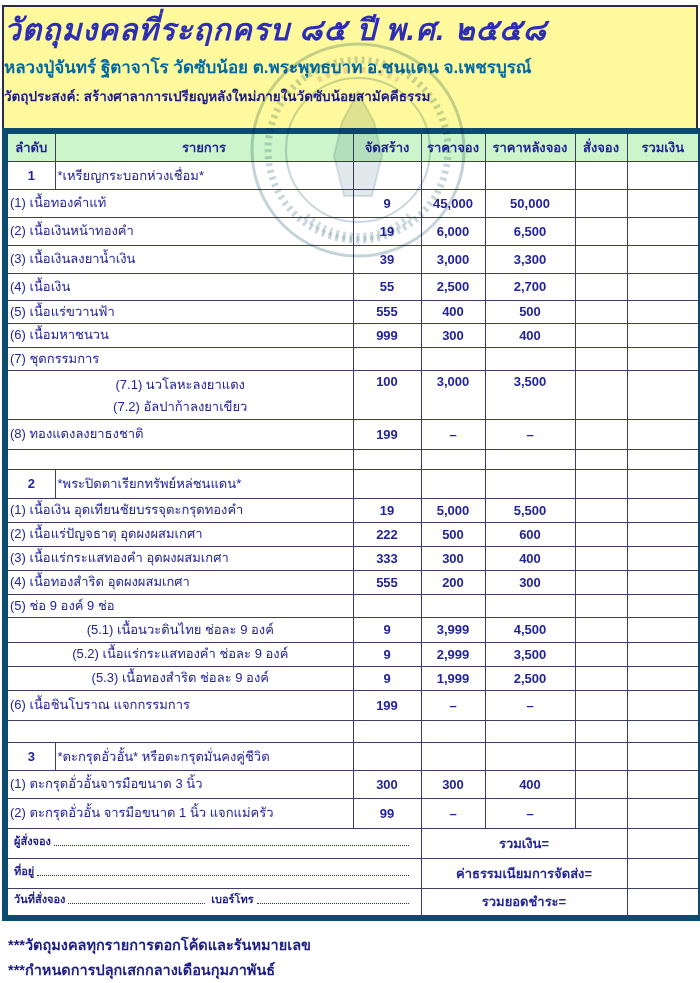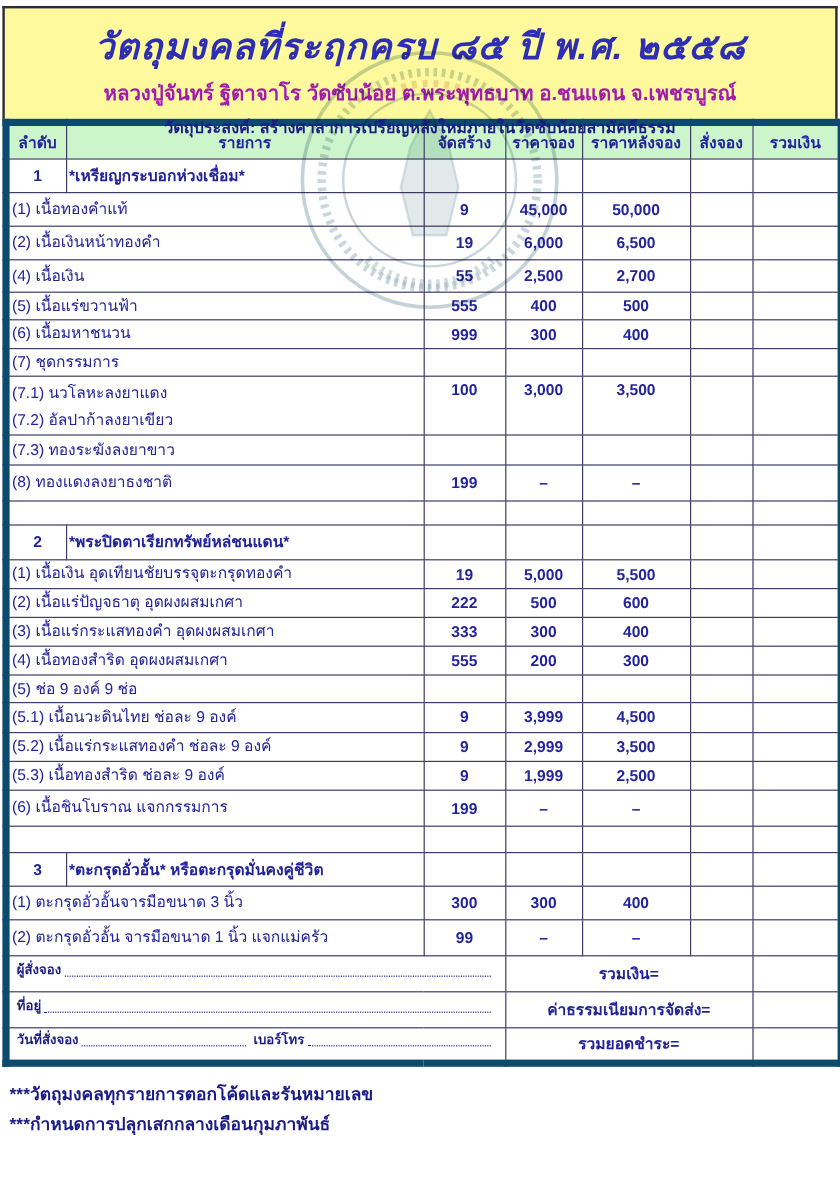--- a/index.html
+++ b/index.html
@@ -6,47 +6,47 @@
   body{
     width:700px;height:983px;background:#ffffff;overflow:hidden;position:relative;
     font-family:"Liberation Sans","DejaVu Sans",sans-serif;
     -webkit-font-smoothing:antialiased;
   }
   .sheet{position:absolute;left:2px;top:5px;width:696px;}
 
   
   .banner{
     background:#fdf99c;border:2px solid #2b2b45;border-bottom:none;
-    height:94px;box-sizing:border-box;text-align:center;padding-top:16px;
+    height:123px;box-sizing:border-box;text-align:left;padding-top:6px;
   }
   .title{
     font-size:30px;font-weight:bold;font-style:italic;color:#2e2eb4;
     letter-spacing:1px;line-height:34px;
   }
-  .subtitle{font-size:17px;font-weight:bold;color:#a21caf;margin-top:6px;}
+  .subtitle{font-size:17px;font-weight:bold;color:#0369a1;margin-top:6px;}
   .purpose{font-size:13.5px;font-weight:bold;color:#1c1c86;margin-top:5px;}
 
   
   table.main{
     width:696px;border-collapse:collapse;table-layout:fixed;
     border:6px solid #0c4a6e;
   }
   table.main td,table.main th{
     border:1px solid #3d3d66;box-sizing:border-box;overflow:hidden;
     color:#23239b;font-size:13px;padding:0 2px;
   }
   thead th{
     background:#ccf5cc;color:#1c1c86;font-weight:bold;font-size:13.5px;
     height:30px;border-bottom:2px solid #3d3d66;
   }
   td.c{text-align:center;}
   td.no{font-weight:bold;font-size:14px;color:#1c1c86;}
-  td.title-cell{font-weight:bold;font-size:14px;color:#1c1c86;padding-left:10px;}
+  td.title-cell{font-weight:normal;font-size:14px;color:#1c1c86;padding-left:10px;}
   td.item{padding-left:32px;}
-  td.item.ind2{}
+  td.item.ind2{text-align:center;}
   td.item div{line-height:22px;}
   td.val{font-weight:bold;color:#1c1c90;}
   tr.vtop td{vertical-align:top;padding-top:3px;}
 
   
   tfoot td{height:30px;}
   .ffield{display:flex;align-items:flex-end;padding:0 4px 5px 4px;}
   .ffield .lbl{font-size:11px;font-weight:bold;color:#1c1c86;white-space:nowrap;line-height:18px;}
   .dots{flex:1;border-bottom:1.5px dotted #2a2a8a;margin:0 6px 4px 3px;height:1px;}
   td.ftotal{
@@ -118,20 +118,30 @@
         <tr style="height: 28px;">
           <td colspan="2" class="item ind1">
             <div>(2) เนื้อเงินหน้าทองคำ</div>
           </td>
           <td class="c val">19</td>
           <td class="c val">6,000</td>
           <td class="c val">6,500</td>
           <td></td>
           <td></td>
         </tr>
+        <tr style="height: 28px;">
+          <td colspan="2" class="item ind1">
+            <div>(3) เนื้อเงินลงยาน้ำเงิน</div>
+          </td>
+          <td class="c val">39</td>
+          <td class="c val">3,000</td>
+          <td class="c val">3,300</td>
+          <td></td>
+          <td></td>
+        </tr>
         <tr style="height: 27px;">
           <td colspan="2" class="item ind1">
             <div>(4) เนื้อเงิน</div>
           </td>
           <td class="c val">55</td>
           <td class="c val">2,500</td>
           <td class="c val">2,700</td>
           <td></td>
           <td></td>
         </tr>
@@ -166,30 +176,20 @@
           <td></td>
         </tr>
         <tr class="vtop" style="height: 49px;">
           <td colspan="2" class="item ind2">
             <div>(7.1) นวโลหะลงยาแดง</div>
             <div>(7.2) อัลปาก้าลงยาเขียว</div>
           </td>
           <td class="c val">100</td>
           <td class="c val">3,000</td>
           <td class="c val">3,500</td>
-          <td></td>
-          <td></td>
-        </tr>
-        <tr style="height: 25px;">
-          <td colspan="2" class="item ind2">
-            <div>(7.3) ทองระฆังลงยาขาว</div>
-          </td>
-          <td class="c val"></td>
-          <td class="c val"></td>
-          <td class="c val"></td>
           <td></td>
           <td></td>
         </tr>
         <tr style="height: 30px; margin-top: 42px;">
           <td colspan="2" class="item ind1">
             <div>(8) ทองแดงลงยาธงชาติ</div>
           </td>
           <td class="c val">199</td>
           <td class="c val">–</td>
           <td class="c val">–</td>

